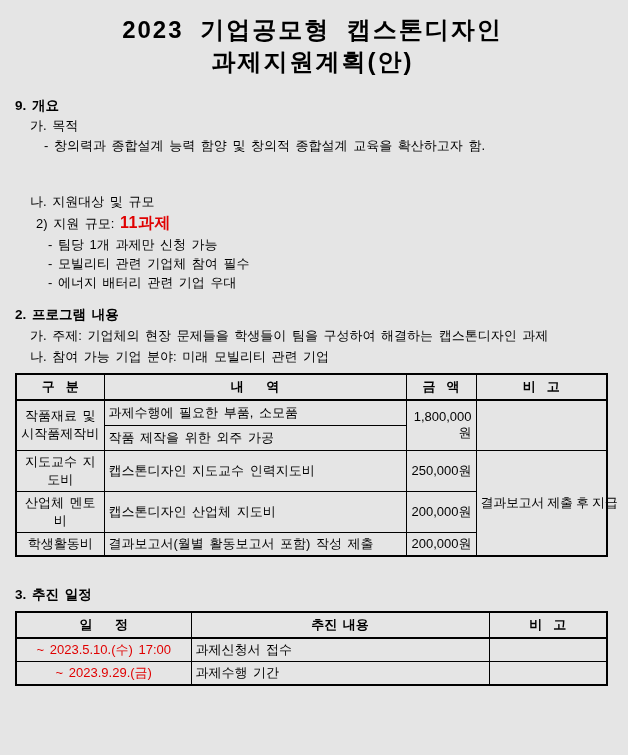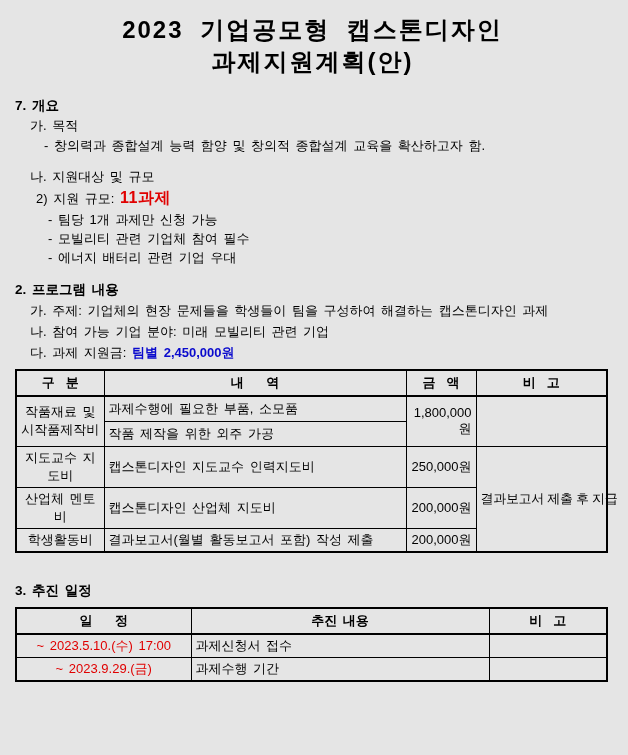--- a/index.html
+++ b/index.html
@@ -16,21 +16,21 @@
     font-size:24px; font-weight:bold; line-height:32px;
     letter-spacing:2px; word-spacing:8px;
   }
   .h-num { font-weight:bold; font-size:13.5px; line-height:20px; }
   .line  { line-height:20px; }
   .l21   { line-height:21px; }
   .ind1  { padding-left:15px; }
   .ind1b { padding-left:21px; }
   .ind2  { padding-left:29px; }
   .ind3  { padding-left:33px; }
-  .gap-block { margin-top:11px; }
+  .gap-block { margin-top:36px; }
   .sec-gap   { margin-top:13px; }
   .sec3-gap  { margin-top:28px; }
   .red-big  { color:var(--red); font-weight:bold; font-size:16px; letter-spacing:0.5px; }
   .blue-bold{ color:var(--blue); font-weight:bold; }
   .red-date { color:var(--red); }
 
   table { border-collapse:collapse; width:593px; table-layout:fixed; }
   .tbl { border:2px solid var(--ink); }
   .tbl th {
     border:1px solid var(--ink); border-bottom:2px solid var(--ink);
@@ -51,38 +51,35 @@
 </head>
 <body>
 
 <div class="page">
 
   <div class="title">
     <span>2023 기업공모형 캡스톤디자인</span><br>
     <span>과제지원계획(안)</span>
   </div>
 
-  <div class="h-num">7. 개요</div>
+  <div class="h-num">9. 개요</div>
   <div class="line ind1">가. 목적</div>
   <div class="line ind2">- 창의력과 종합설계 능력 함양 및 창의적 종합설계 교육을 확산하고자 함.</div>
 
   <div class="line ind1 gap-block">나. 지원대상 및 규모</div>
   <div class="ind1b" style="line-height:22px;">
     <span>2) 지원 규모: </span><span class="red-big">11과제</span>
   </div>
   <div class="line ind3" style="line-height:19px;">- 팀당 1개 과제만 신청 가능</div>
   <div class="line ind3" style="line-height:19px;">- 모빌리티 관련 기업체 참여 필수</div>
   <div class="line ind3" style="line-height:19px;">- 에너지 배터리 관련 기업 우대</div>
 
   <div class="h-num sec-gap">2. 프로그램 내용</div>
   <div class="l21 ind1">가. 주제: 기업체의 현장 문제들을 학생들이 팀을 구성하여 해결하는 캡스톤디자인 과제</div>
   <div class="l21 ind1">나. 참여 가능 기업 분야: 미래 모빌리티 관련 기업</div>
-  <div class="l21 ind1">
-    <span>다. 과제 지원금: </span><span class="blue-bold">팀별 2,450,000원</span>
-  </div>
 
   <table class="tbl support">
     <colgroup>
       <col style="width:88px">
         <col style="width:302px">
         <col style="width:70px">
         <col>
     </colgroup>
     <thead>
       <tr>

